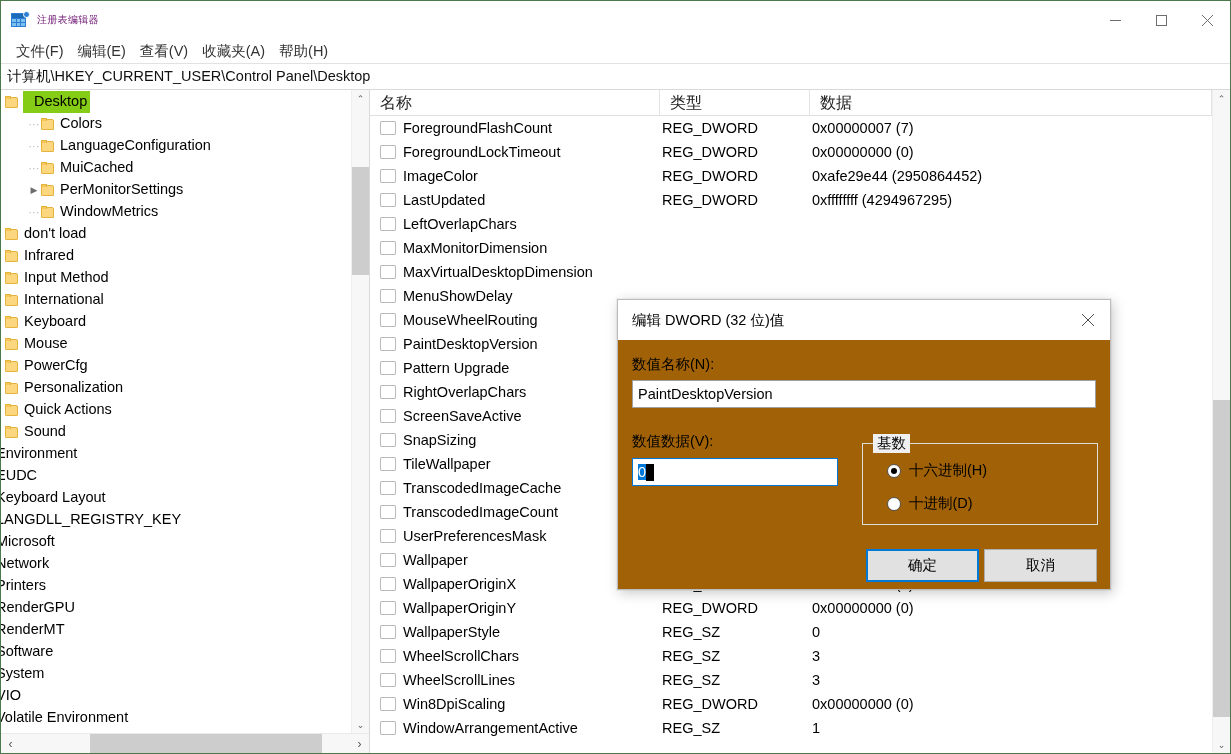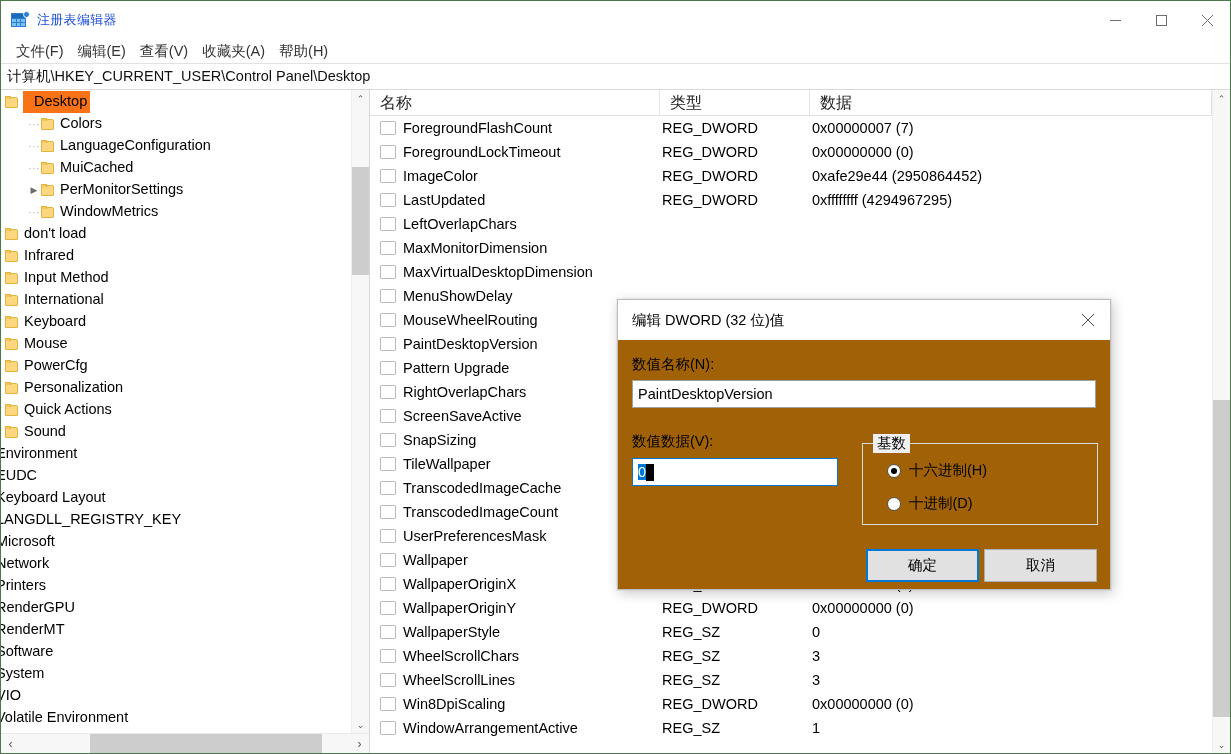--- a/index.html
+++ b/index.html
@@ -37,21 +37,21 @@
     display:grid;grid-template-columns:1fr 1fr 1fr;grid-template-rows:4px 1fr 1fr;
     gap:1px;padding:1px;box-sizing:border-box;
   }
   .app-icon .grid i{background:#7cc1ef;display:block;}
   .app-icon .grid i.hdr{background:#1d6bb8;grid-column:1 / span 3;}
   .app-icon .dot{
     position:absolute;right:-1px;top:0px;width:7px;height:7px;border-radius:50%;
     background:#2a7fd4;border:1px solid #fff;box-sizing:border-box;
   }
   .title-text{
-    color:#1d4ed8;font-size:13px;letter-spacing:.3px;
+    color:#701a75;font-size:10px;letter-spacing:.3px;
   }
   .winbtns{margin-left:auto;display:flex;height:38px;}
   .winbtn{
     width:46px;height:38px;display:flex;align-items:center;justify-content:center;
     color:#6d6d6d;font-size:13px;
   }
   .winbtn svg{display:block;}
   
   .menubar{
     height:24px;flex:0 0 24px;
@@ -91,21 +91,21 @@
     display:flex;
   }
   .treelist{
     flex:1 1 auto;position:relative;padding-top:1px;overflow:hidden;
   }
   .tnode{
     height:22px;display:flex;align-items:center;
     white-space:nowrap;font-size:14.5px;color:#000;
     position:relative;
   }
-  .tnode.sel .tlabel{background:#f97316;padding-left:11px;}
+  .tnode.sel .tlabel{background:#84cc16;padding-left:11px;}
   .tnode .expander{
     width:14px;flex:0 0 14px;display:flex;align-items:center;justify-content:center;
     color:#6d6d6d;font-size:9px;
   }
   .tnode .dots{
     width:14px;flex:0 0 14px;display:flex;align-items:center;justify-content:center;
     color:#bdbdbd;font-size:11px;line-height:4px;
   }
   .folder{
     width:13px;height:12px;flex:0 0 13px;margin-right:5px;position:relative;

